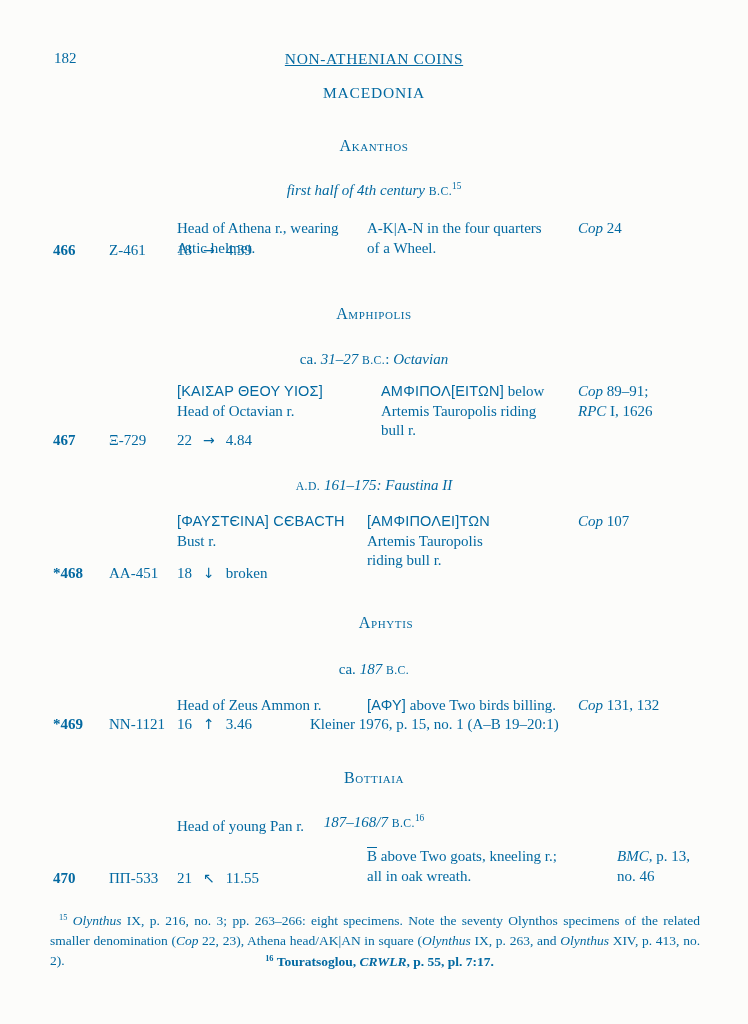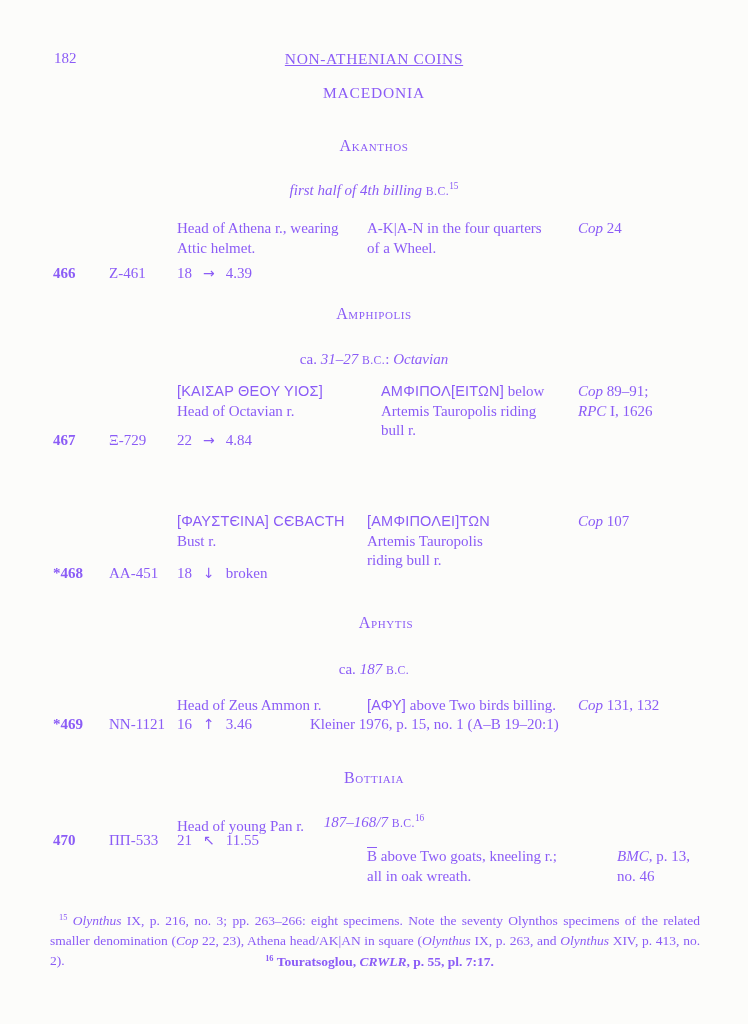--- a/index.html
+++ b/index.html
@@ -2,21 +2,21 @@
 <html><head>
 <meta charset="utf-8">
 <style>
   html,body { margin:0; padding:0; background:#e8e8e6; }
   .page {
     position:relative;
     width:748px; height:1024px;
     margin:0 auto;
     background:#fcfcfa;
     font-family:"Liberation Serif", serif;
-    color:#8b5cf6;
+    color:#0369a1;
     font-size:15px;
     overflow:hidden;
   }
   .abs { position:absolute; }
   .center { left:0; right:0; text-align:center; }
   .pagenum { font-size:15px; }
   .htitle { font-size:15.5px; letter-spacing:0.6px; }
   .region { font-size:15.5px; letter-spacing:0.8px; }
   .sechead { font-variant:small-caps; font-size:16px; letter-spacing:0.6px; }
   .datehead { font-size:15px; }
@@ -41,43 +41,44 @@
 </head>
 <body>
 
 <div class="page">
 
   <div class="abs pagenum" style="left:54px; top:50px;">182</div>
   <div class="abs center htitle" style="top:50px;text-decoration:underline;">NON-ATHENIAN COINS</div>
   <div class="abs center region" style="top:84px;">MACEDONIA</div>
 
   <div class="abs center sechead" style="top:137px;">Akanthos</div>
-  <div class="abs center datehead" style="top:182px;"><i>first half of 4th billing </i><span class="sc">B.C.</span><sup>15</sup></div>
+  <div class="abs center datehead" style="top:182px;"><i>first half of 4th century </i><span class="sc">B.C.</span><sup>15</sup></div>
 
   <div class="abs desc" style="left:177px; top:219px;">Head of Athena r., wearing<br>Attic helmet.</div>
   <div class="abs desc" style="left:367px; top:219px;">A-K|A-N in the four quarters<br>of a Wheel.</div>
   <div class="abs ref" style="left:578px; top:219px;"><i>Cop</i> 24</div>
-  <div class="abs numrow" style="top:265px;">
+  <div class="abs numrow" style="top:242px;">
     <span class="entry-no">466</span>
     <span class="entry-inv">Z-461</span>
     <span class="meas"><span>18</span><span class="axis">→</span><span class="wt">4.39</span></span>
   </div>
 
   <div class="abs center sechead" style="top:305px;">Amphipolis</div>
   <div class="abs center datehead" style="top:351px;">ca. <i>31–27</i> <span class="sc">B.C.</span>: <i>Octavian</i></div>
 
   <div class="abs desc" style="left:177px; top:382px;"><span class="greek">[ΚΑΙΣΑΡ ΘΕΟΥ ΥΙΟΣ]</span><br>Head of Octavian r.</div>
   <div class="abs desc" style="left:381px; top:382px;"><span class="greek">ΑΜΦΙΠΟΛ[ΕΙΤΩΝ]</span> below<br>Artemis Tauropolis riding<br>bull r.</div>
   <div class="abs ref" style="left:578px; top:382px;"><i>Cop</i> 89–91;<br><i>RPC</i> I, 1626</div>
   <div class="abs numrow" style="top:432px;">
     <span class="entry-no">467</span>
     <span class="entry-inv">Ξ-729</span>
     <span class="meas"><span>22</span><span class="axis">→</span><span class="wt">4.84</span></span>
   </div>
 
+  <div class="abs center datehead" style="top:477px;"><span class="sc">A.D.</span> <i>161–175: Faustina II</i></div>
 
   <div class="abs desc" style="left:177px; top:512px;"><span class="greek">[ΦΑΥΣΤЄΙΝΑ] CЄBACTH</span><br>Bust r.</div>
   <div class="abs desc" style="left:367px; top:512px;"><span class="greek">[ΑΜΦΙΠΟΛΕΙ]ΤΩΝ</span><br>Artemis Tauropolis<br>riding bull r.</div>
   <div class="abs ref" style="left:578px; top:512px;"><i>Cop</i> 107</div>
   <div class="abs numrow" style="top:565px;">
     <span class="entry-no">*468</span>
     <span class="entry-inv">AA-451</span>
     <span class="meas"><span>18</span><span class="axis">↓</span><span class="wt">broken</span></span>
   </div>
 
@@ -93,21 +94,21 @@
     <span class="meas"><span>16</span><span class="axis">↑</span><span class="wt">3.46</span></span>
     <span class="note">Kleiner 1976, p. 15, no. 1 (A–B 19–20:1)</span>
   </div>
 
   <div class="abs center sechead" style="top:769px;">Bottiaia</div>
   <div class="abs center datehead" style="top:814px;"><i>187–168/7 </i><span class="sc">B.C.</span><sup>16</sup></div>
 
   <div class="abs desc" style="left:177px; top:817px;">Head of young Pan r.</div>
   <div class="abs desc" style="left:367px; top:847px; width:210px;"><span class="overbar">B</span> above Two goats, kneeling r.;<br>all in oak wreath.</div>
   <div class="abs ref" style="left:578px; top:847px;margin-left:39px;"><i>BMC</i>, p. 13,<br>no. 46</div>
-  <div class="abs numrow" style="top:832px;">
+  <div class="abs numrow" style="top:870px;">
     <span class="entry-no">470</span>
     <span class="entry-inv">ΠΠ-533</span>
     <span class="meas"><span>21</span><span class="axis">↖</span><span class="wt">11.55</span></span>
   </div>
 
   <div class="abs fnote" style="top:911px;"><sup>15</sup>  <i>Olynthus</i> IX, p. 216, no. 3; pp. 263–266: eight specimens. Note the seventy Olynthos specimens of the related smaller denomination (<i>Cop</i> 22, 23), Athena head/AK|AN in square (<i>Olynthus</i> IX, p. 263, and <i>Olynthus</i> XIV, p. 413, no. 2).</div>
   <div class="abs fnote fnote16" style="top:952px;"><sup>16</sup>  Touratsoglou, <i>CRWLR</i>, p. 55, pl. 7:17.</div>
 
 </div>
 

